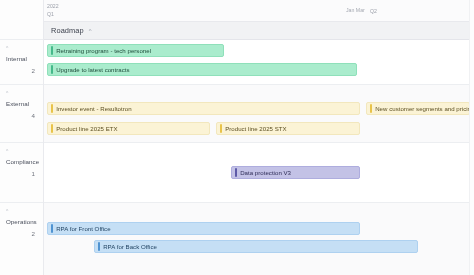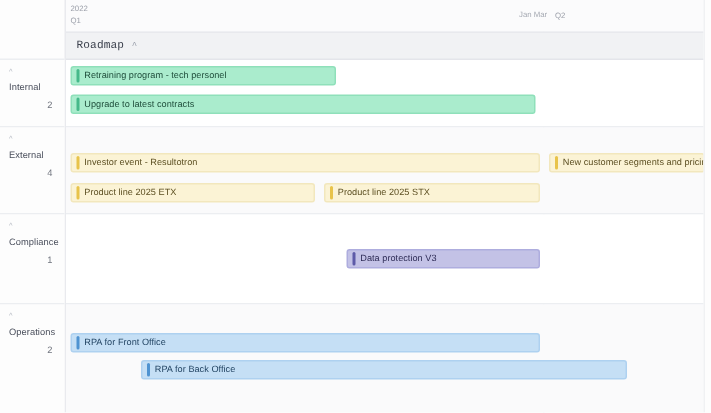--- a/index.html
+++ b/index.html
@@ -20,21 +20,21 @@
   .side-count{font-size:6.2px;color:#71757f;text-align:right;margin-top:5px;padding-right:3px;}
 
   
   .tl-head{position:absolute;left:44px;top:0;width:430px;height:21px;background:#fbfbfc;}
   .tl-tick{position:absolute;top:0;}
   .tl-year{font-size:5.2px;color:#9ca0aa;line-height:7px;white-space:nowrap;}
   .tl-q{font-size:5.2px;color:#9ca0aa;line-height:7px;margin-top:1px;white-space:nowrap;}
   .tl-months{font-size:5.2px;color:#a5a9b2;line-height:7px;white-space:nowrap;}
 
   
-  .rm-bar{position:absolute;left:44px;top:21px;width:430px;height:19px;background:#f1f2f4;border-top:1px solid #e8e9ed;border-bottom:1px solid #e4e5ea;box-sizing:border-box;display:flex;align-items:center;padding-left:7px;font-family:Liberation Mono, monospace;}
+  .rm-bar{position:absolute;left:44px;top:21px;width:430px;height:19px;background:#f1f2f4;border-top:1px solid #e8e9ed;border-bottom:1px solid #e4e5ea;box-sizing:border-box;display:flex;align-items:center;padding-left:7px;}
   .rm-title{font-size:7.4px;color:#3c414d;letter-spacing:.1px;}
   .rm-chev{font-size:6px;color:#9aa0ab;margin-left:5px;}
 
   
   .lane{position:absolute;left:44px;width:430px;box-sizing:border-box;border-bottom:1px solid #eceef1;}
   .lane.alt{background:#fafafb;}
   .lane.white{background:#ffffff;}
 
   
   .grid{position:absolute;top:21px;width:1px;height:254px;background:#eeeff2;}

